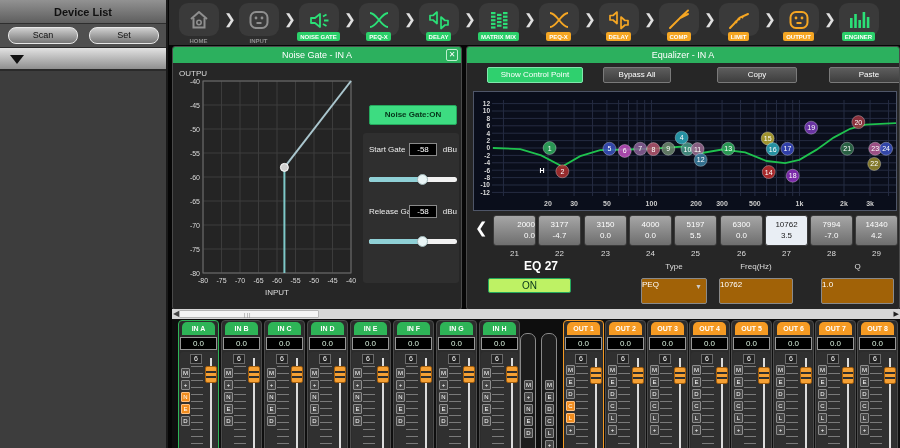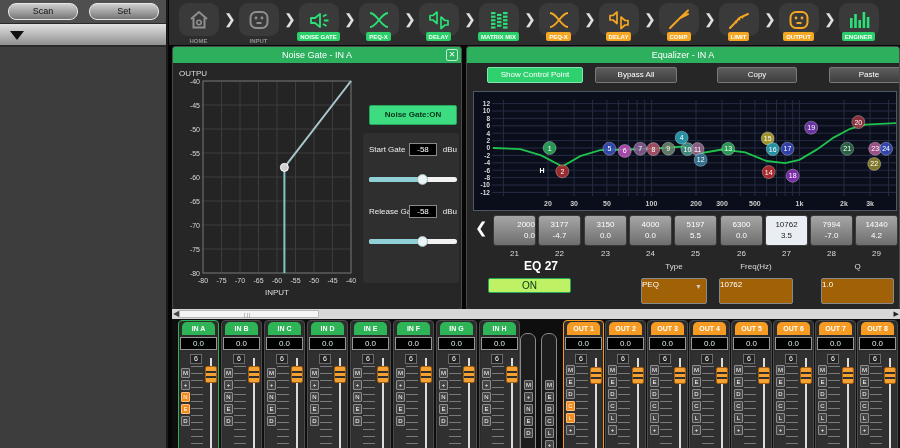--- a/index.html
+++ b/index.html
@@ -90,20 +90,21 @@
   .handle{position:absolute;left:25px;width:12px;height:17px;border-radius:2px;border:1px solid #a35e0d;background:linear-gradient(180deg,#f5a033 0 4px,#2e2e2e 4px 6px,#f5a033 6px 9px,#2e2e2e 9px 11px,#f5a033 11px);}
   .mini{position:absolute;top:14px;height:126px;width:16px;border:1px solid #8a8a8a;border-radius:7px;background:#1d1d1d;}
   .mini .btncol{position:absolute;left:3px;top:46px;}
 </style>
 </head>
 <body>
 
 <div id="screen">
 
   <div id="sidebar">
+    <div class="sb-header">Device List</div>
     <div class="sb-btnrow">
       <div class="sb-btn" style="left:8px">Scan</div>
       <div class="sb-btn" style="left:89px">Set</div>
     </div>
     <div class="sb-tree">
       <div class="sb-caret"></div>
     </div>
     <div class="sb-body"></div>
   </div>
 
@@ -322,21 +323,21 @@
         <div class="fill" style="width: 60%;"></div>
         <div class="thumb" style="left: 60%;"></div>
     </div>
   </div>
 
   <div class="panel" id="eq-panel">
     <div class="panel-title">
       <span>Equalizer - IN A</span>
     </div>
     <div class="eq-btn green" style="left:20px;width:96px">Show Control Point</div>
-    <div class="eq-btn gray" style="left:128px;width:82px">Bypass All</div>
+    <div class="eq-btn gray" style="left:136px;width:68px">Bypass All</div>
     <div class="eq-btn gray" style="left:250px;width:80px">Copy</div>
     <div class="eq-btn gray" style="left:362px;width:80px">Paste</div>
     <div id="eq-graph"><svg width="422" height="118">
           <line x1="29.44756064173078" y1="8" x2="29.44756064173078" y2="104" stroke="#252c42" stroke-width="1"></line>
           <line x1="74" y1="8" x2="74" y2="104" stroke="#252c42" stroke-width="1"></line>
           <line x1="100.06150634024083" y1="8" x2="100.06150634024083" y2="104" stroke="#252c42" stroke-width="1"></line>
           <line x1="118.55243935826923" y1="8" x2="118.55243935826923" y2="104" stroke="#252c42" stroke-width="1"></line>
           <line x1="132.89512128346155" y1="8" x2="132.89512128346155" y2="104" stroke="#252c42" stroke-width="1"></line>
           <line x1="144.61394569851004" y1="8" x2="144.61394569851004" y2="104" stroke="#252c42" stroke-width="1"></line>
           <line x1="154.5220705638408" y1="8" x2="154.5220705638408" y2="104" stroke="#252c42" stroke-width="1"></line>

